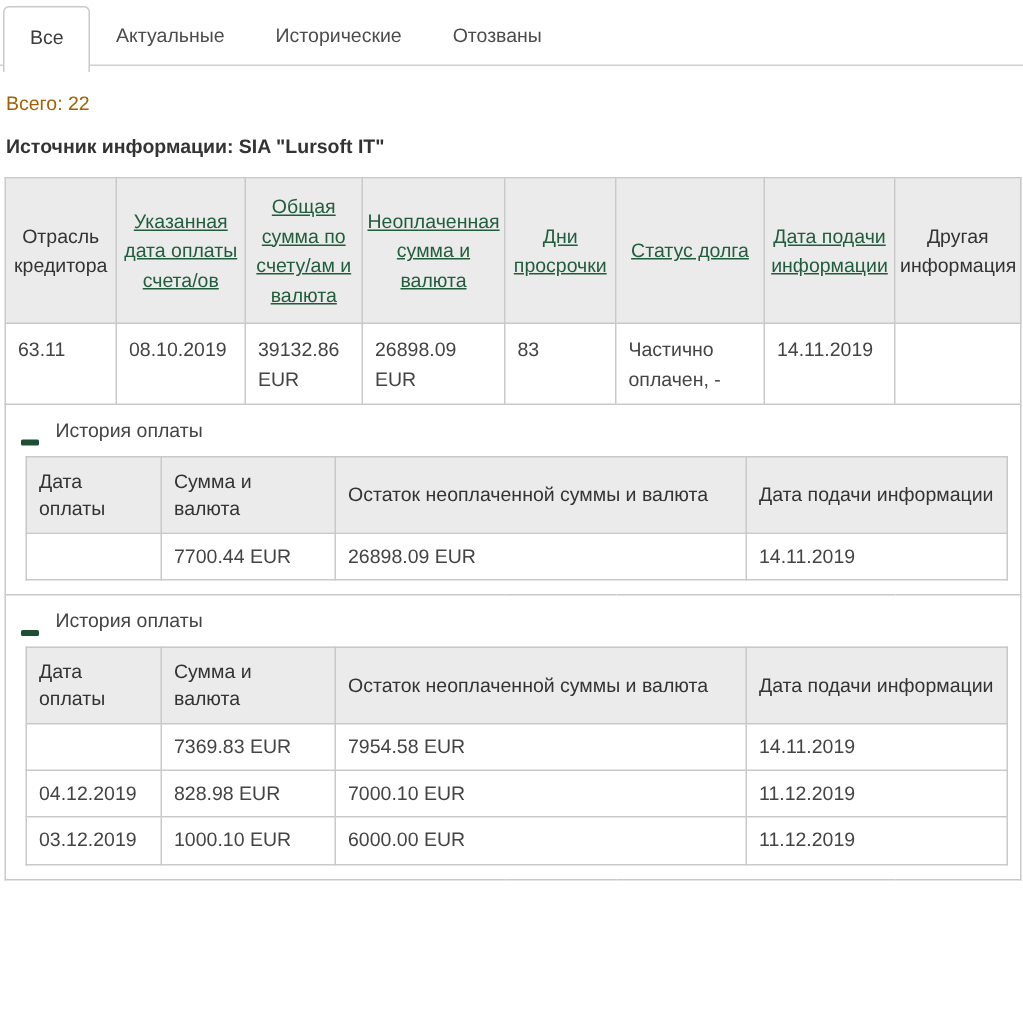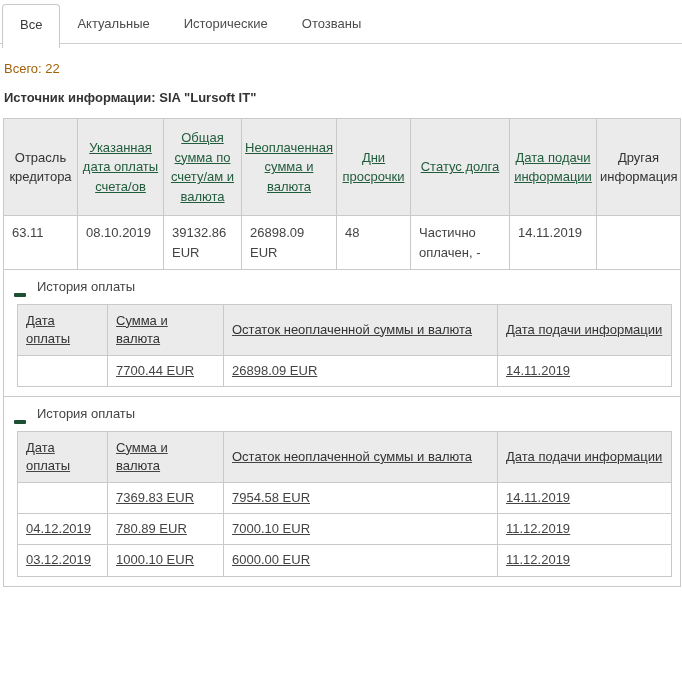--- a/index.html
+++ b/index.html
@@ -55,21 +55,21 @@
   .history-head {
     display: flex; align-items: flex-end;
     padding: 7px 10px 6px; gap: 11px; cursor: pointer;
   }
   .icon-minus {
     display: inline-block; width: 12px; height: 4px;
     background: #1d4f33; border-radius: 1px; flex: 0 0 auto;
   }
 
   
-  .sub-table { width: 654px; margin: 1px 8px 9px 13px; text-decoration: underline; }
+  .sub-table { width: 654px; margin: 1px 8px 9px 13px; }
   .sub-table th, .sub-table td { border: 1px solid #c9c9c9; }
   .sub-table th {
     background: #ebebeb; font-weight: normal; color: #333;
     text-align: left; padding: 7px 8px; line-height: 1.4;
   }
   .sub-table td { padding: 6px 8px; line-height: 1.4; height: 25px; }
 </style>
 </head>
 <body>
 
@@ -106,21 +106,21 @@
       <th>Другая информация</th>
     </tr>
   </thead>
   <tbody>
 
     <tr>
       <td>63.11</td>
       <td>08.10.2019</td>
       <td>39132.86 EUR</td>
       <td>26898.09 EUR</td>
-      <td>48</td>
+      <td>83</td>
       <td>Частично оплачен, -</td>
       <td>14.11.2019</td>
       <td></td>
     </tr>
 
     <tr>
       <td class="history-cell" colspan="8">
         <div class="history-head">
           <span class="icon-minus"></span>
           <span>История оплаты</span>
@@ -176,21 +176,21 @@
           </thead>
           <tbody>
             <tr>
               <td></td>
               <td>7369.83 EUR</td>
               <td>7954.58 EUR</td>
               <td>14.11.2019</td>
             </tr>
             <tr>
               <td>04.12.2019</td>
-              <td>780.89 EUR</td>
+              <td>828.98 EUR</td>
               <td>7000.10 EUR</td>
               <td>11.12.2019</td>
             </tr>
             <tr>
               <td>03.12.2019</td>
               <td>1000.10 EUR</td>
               <td>6000.00 EUR</td>
               <td>11.12.2019</td>
             </tr>
           </tbody>

